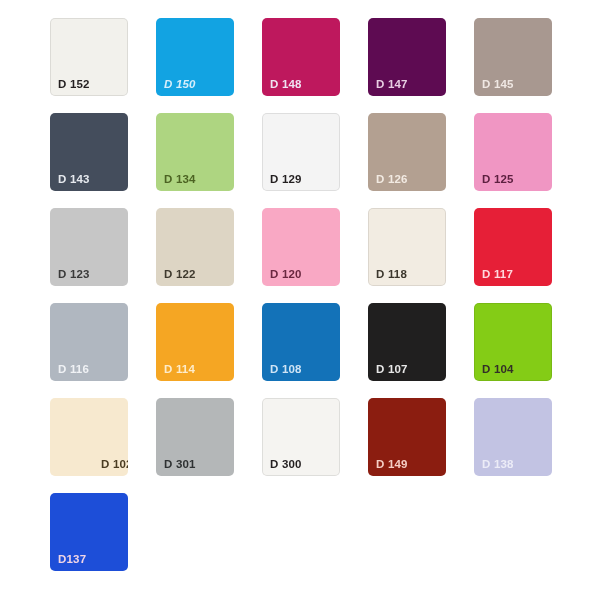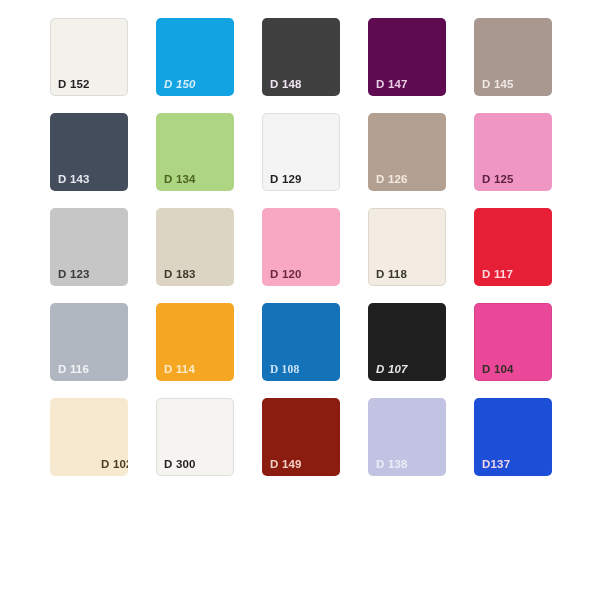--- a/index.html
+++ b/index.html
@@ -60,21 +60,21 @@
 <body>
 
 <div id="swatch-board">
   <div class="swatch-grid">
       <div class="swatch hairline" style="background: rgb(242, 241, 236);">
         <span class="swatch-label" style="color: rgb(35, 31, 32);">D 152</span>
       </div>
       <div class="swatch" style="background: rgb(18, 163, 226); font-style: italic;">
         <span class="swatch-label" style="color: rgb(215, 238, 251);">D 150</span>
       </div>
-      <div class="swatch" style="background: #404040;">
+      <div class="swatch" style="background: #be185d;">
         <span class="swatch-label" style="color: rgb(239, 228, 242);">D 148</span>
       </div>
       <div class="swatch" style="background: rgb(94, 11, 82);">
         <span class="swatch-label" style="color: rgb(232, 207, 227);">D 147</span>
       </div>
       <div class="swatch" style="background: rgb(168, 152, 144);">
         <span class="swatch-label" style="color: rgb(240, 232, 228);">D 145</span>
       </div>
       <div class="swatch" style="background: rgb(68, 77, 92);">
         <span class="swatch-label" style="color: rgb(230, 233, 238);">D 143</span>
@@ -88,48 +88,51 @@
       <div class="swatch" style="background: rgb(179, 160, 145);">
         <span class="swatch-label" style="color: rgb(242, 234, 226);">D 126</span>
       </div>
       <div class="swatch" style="background: rgb(240, 150, 195);">
         <span class="swatch-label" style="color: rgb(93, 32, 64);">D 125</span>
       </div>
       <div class="swatch" style="background: rgb(198, 198, 198);">
         <span class="swatch-label" style="color: rgb(58, 58, 58);">D 123</span>
       </div>
       <div class="swatch" style="background: rgb(221, 213, 196);">
-        <span class="swatch-label" style="color: rgb(63, 58, 46);">D 183</span>
+        <span class="swatch-label" style="color: rgb(63, 58, 46);">D 122</span>
       </div>
       <div class="swatch" style="background: rgb(249, 168, 196);">
         <span class="swatch-label" style="color: rgb(106, 40, 64);">D 120</span>
       </div>
       <div class="swatch hairline" style="background: rgb(242, 236, 226);">
         <span class="swatch-label" style="color: rgb(60, 55, 45);">D 118</span>
       </div>
       <div class="swatch" style="background: rgb(230, 31, 55);">
         <span class="swatch-label" style="color: rgb(255, 217, 222);">D 117</span>
       </div>
       <div class="swatch" style="background: rgb(176, 183, 192);">
         <span class="swatch-label" style="color: rgb(240, 242, 245); text-align: center;">D 116</span>
       </div>
       <div class="swatch" style="background: rgb(245, 166, 35);">
         <span class="swatch-label" style="color: rgb(253, 236, 203);">D 114</span>
       </div>
       <div class="swatch" style="background: rgb(19, 114, 184);">
-        <span class="swatch-label" style="color: rgb(207, 228, 245); font-family: Liberation Serif, serif;">D 108</span>
+        <span class="swatch-label" style="color: rgb(207, 228, 245);">D 108</span>
       </div>
       <div class="swatch" style="background: rgb(32, 31, 31);">
-        <span class="swatch-label" style="color: rgb(232, 232, 232); font-style: italic;">D 107</span>
+        <span class="swatch-label" style="color: rgb(232, 232, 232);">D 107</span>
       </div>
-      <div class="swatch hairline" style="background: #ec4899;">
+      <div class="swatch hairline" style="background: #84cc16;">
         <span class="swatch-label" style="color: rgb(51, 47, 40);">D 104</span>
       </div>
       <div class="swatch" style="background: rgb(247, 233, 207);">
         <span class="swatch-label" style="color: rgb(74, 60, 34); padding-left: 43px;">D 102</span>
+      </div>
+      <div class="swatch" style="background: rgb(180, 183, 184);">
+        <span class="swatch-label" style="color: rgb(47, 50, 51);">D 301</span>
       </div>
       <div class="swatch hairline" style="background: rgb(245, 244, 241);">
         <span class="swatch-label" style="color: rgb(35, 31, 32);">D 300</span>
       </div>
       <div class="swatch" style="background: rgb(139, 29, 16);">
         <span class="swatch-label" style="color: rgb(245, 207, 198);">D 149</span>
       </div>
       <div class="swatch" style="background: rgb(194, 195, 227);">
         <span class="swatch-label" style="color: rgb(236, 236, 247);">D 138</span>
       </div>

